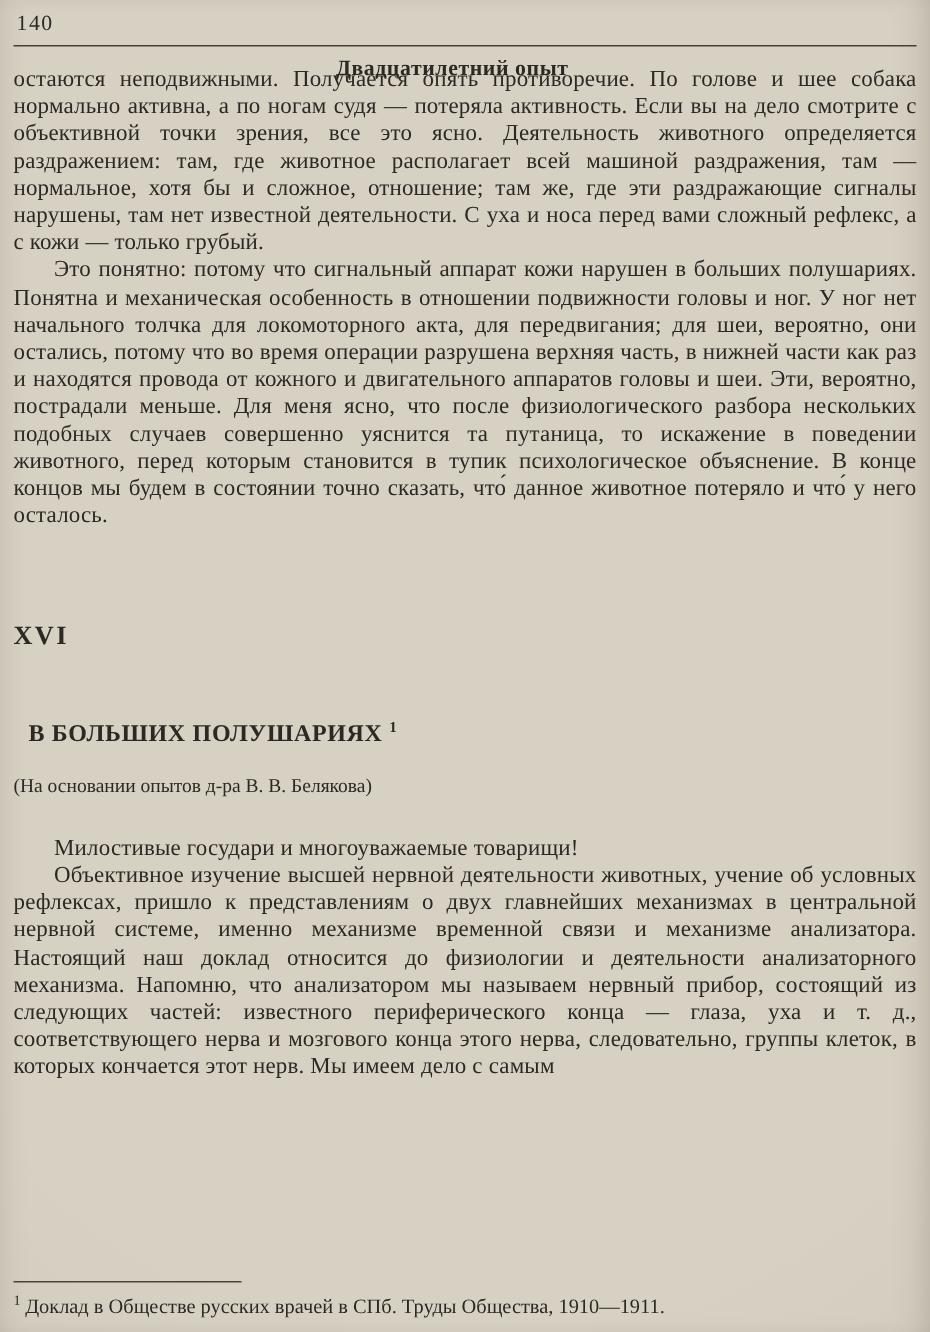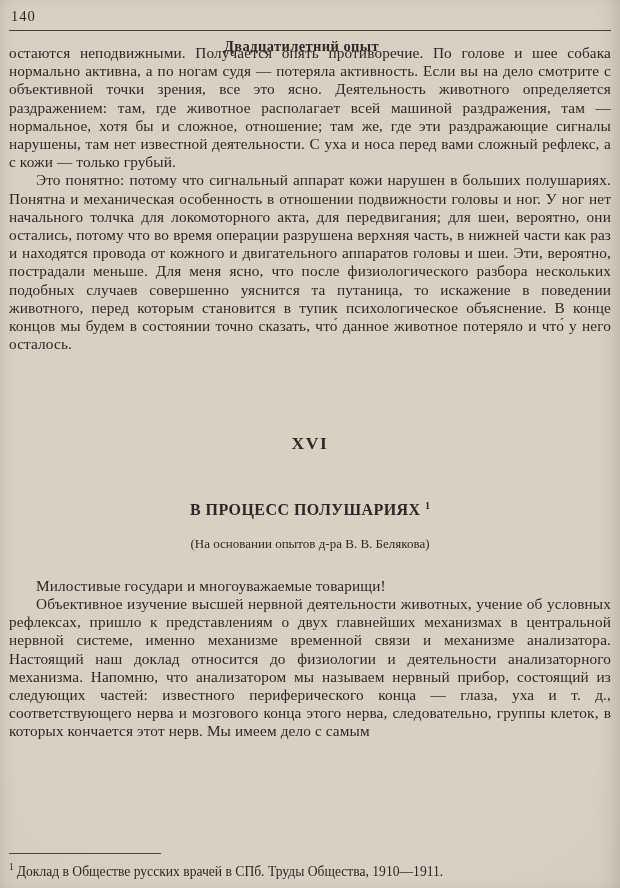--- a/index.html
+++ b/index.html
@@ -28,21 +28,21 @@
 
   .para {
     font-size: 15.3px;
     line-height: 18.2px;
     text-align: justify;
     letter-spacing: .12px;
     hyphens: auto;
   }
   .indent { text-indent: 27px; }
 
-  .section-heading { text-align: center; margin-top: 80px; }
+  .section-heading { text-align: left; margin-top: 60px; }
   .chapter-number {
     font-size: 17.5px; font-weight: bold; letter-spacing: 1.6px;
     margin-bottom: 19px;
   }
   .chapter-title {
     font-size: 16px; font-weight: bold; line-height: 21.5px;
     letter-spacing: .45px; margin: 0 10px 15px 10px;
   }
   .chapter-title sup { font-size: 10px; letter-spacing: 0; }
   .chapter-subtitle { font-size: 13px; margin-bottom: 25px; }
@@ -64,21 +64,21 @@
   <div class="head-rule"></div>
 
   <main>
 
     <p class="para">остаются неподвижными. Получается опять противоречие. По голове и шее собака нормально активна, а по ногам судя — потеряла активность. Если вы на дело смотрите с объективной точки зрения, все это ясно. Деятельность животного определяется раздражением: там, где животное располагает всей машиной раздражения, там — нормальное, хотя бы и сложное, отношение; там же, где эти раздражающие сигналы нарушены, там нет известной деятельности. С уха и носа перед вами сложный рефлекс, а с кожи — только грубый.</p>
 
     <p class="para indent">Это понятно: потому что сигнальный аппарат кожи нарушен в больших полушариях. Понятна и механическая особенность в отношении подвижности головы и ног. У ног нет начального толчка для локомоторного акта, для передвигания; для шеи, вероятно, они остались, потому что во время операции разрушена верхняя часть, в нижней части как раз и находятся провода от кожного и двигательного аппаратов головы и шеи. Эти, вероятно, пострадали меньше. Для меня ясно, что после физиологического разбора нескольких подобных случаев совершенно уяснится та путаница, то искажение в поведении животного, перед которым становится в тупик психологическое объяснение. В конце концов мы будем в состоянии точно сказать, что́ данное животное потеряло и что́ у него осталось.</p>
 
     <section class="section-heading">
       <div class="chapter-number">XVI</div>
-      <h1 class="chapter-title"><br><span>В ПРОЦЕСС ПОЛУШАРИЯХ </span><sup>1</sup></h1>
+      <h1 class="chapter-title"><br><span>В БОЛЬШИХ ПОЛУШАРИЯХ </span><sup>1</sup></h1>
       <div class="chapter-subtitle">(На основании опытов д-ра В. В. Белякова)</div>
     </section>
 
     <p class="para indent">Милостивые государи и многоуважаемые товарищи!</p>
 
     <p class="para indent">Объективное изучение высшей нервной деятельности животных, учение об условных рефлексах, пришло к представлениям о двух главнейших механизмах в центральной нервной системе, именно механизме временной связи и механизме анализатора. Настоящий наш доклад относится до физиологии и деятельности анализаторного механизма. Напомню, что анализатором мы называем нервный прибор, состоящий из следующих частей: известного периферического конца — глаза, уха и т. д., соответствующего нерва и мозгового конца этого нерва, следовательно, группы клеток, в которых кончается этот нерв. Мы имеем дело с самым</p>
 
   </main>
 
   <footer>

